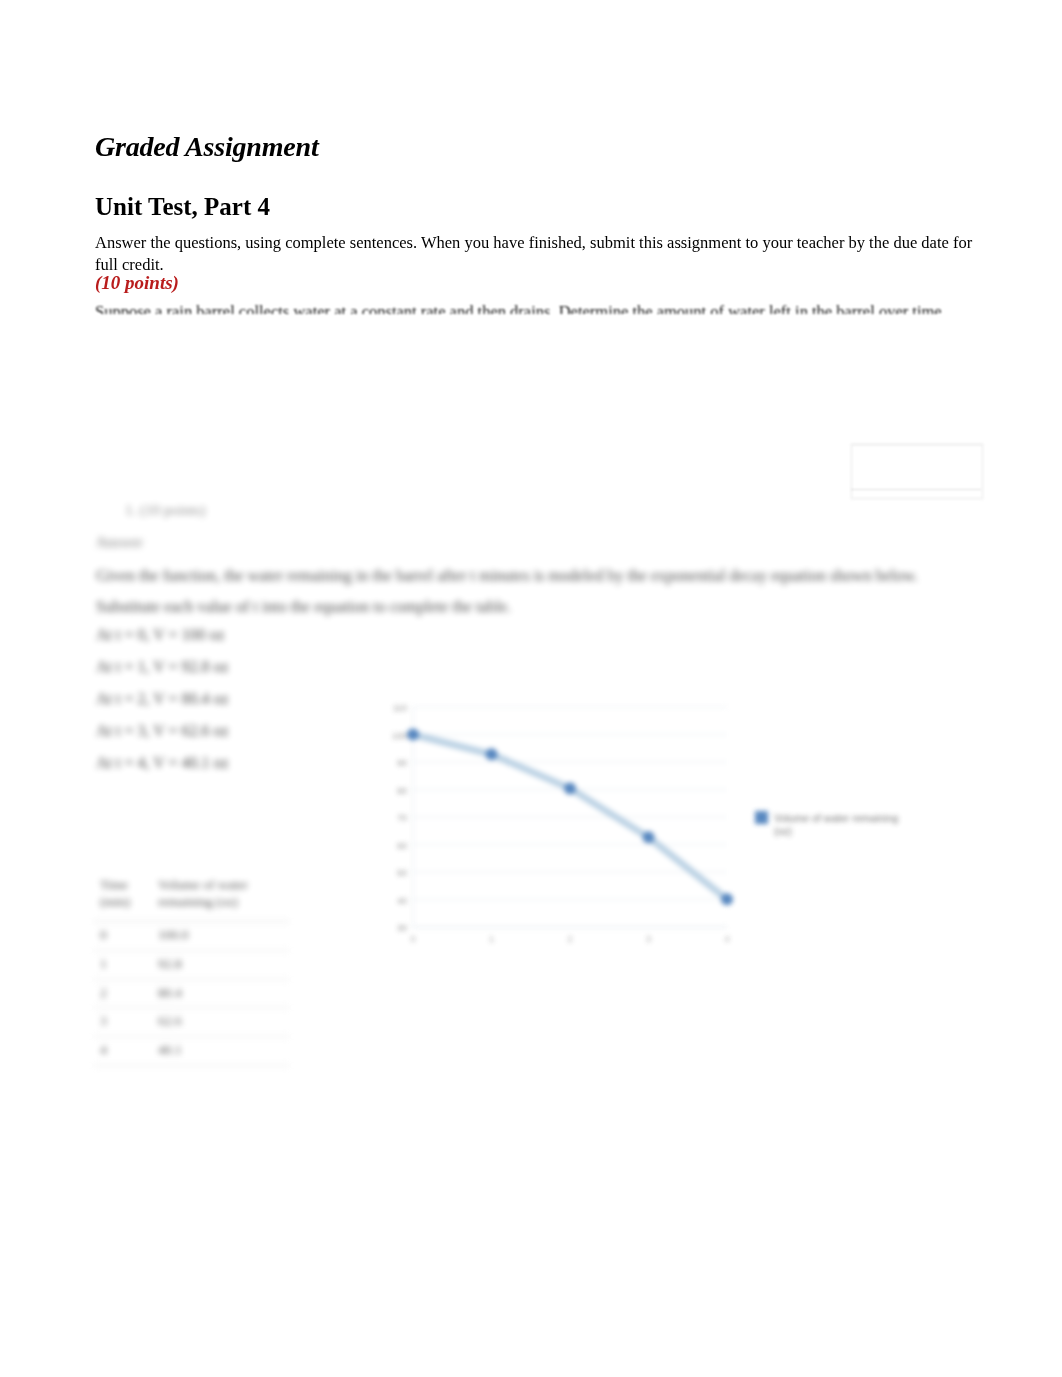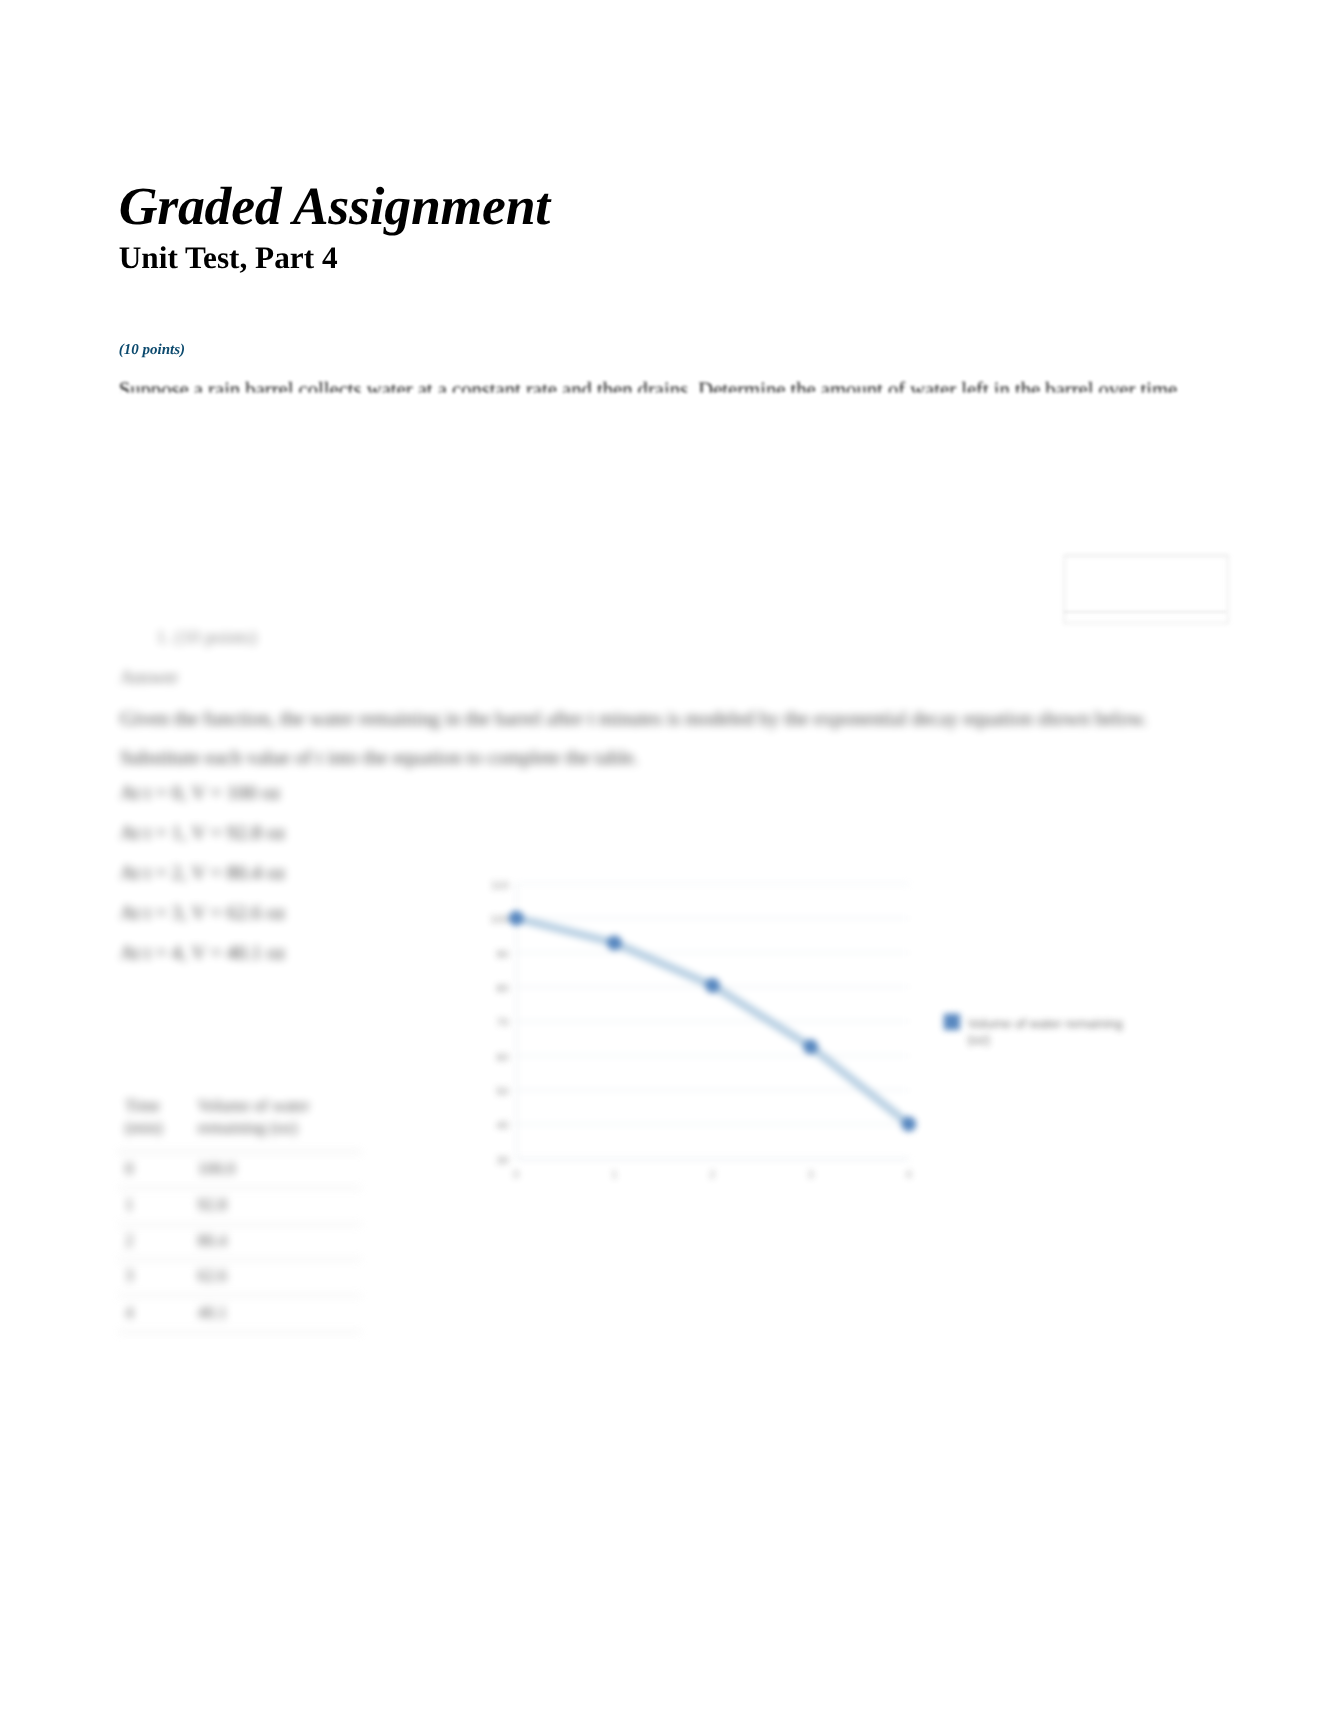--- a/index.html
+++ b/index.html
@@ -20,21 +20,21 @@
     position: absolute;
     inset: 0;
     background: #ffffff;
   }
 
   
   .doc-title {
     position: absolute;
     left: 95px;
     top: 113px;
-    font-size: 43px;
+    font-size: 28px;
     font-style: italic;
     font-weight: bold;
     letter-spacing: -0.2px;
     line-height: 1.1;
     white-space: nowrap;
   }
   .doc-subtitle {
     position: absolute;
     left: 95px;
     top: 172px;
@@ -48,24 +48,24 @@
     left: 95px;
     top: 215px;
     width: 880px;
     font-size: 16.5px;
     line-height: 1.35;
   }
   .points {
     position: absolute;
     left: 95px;
     top: 272px;
-    font-size: 12px;
+    font-size: 19px;
     font-style: italic;
     font-weight: bold;
-    color: #0c4a6e;
+    color: #b91c1c;
   }
 
   
   .clip-line {
     position: absolute;
     left: 95px;
     top: 302px;
     width: 880px;
     height: 12px;
     font-size: 16.5px;
@@ -179,20 +179,21 @@
 </style>
 </head>
 <body>
 
 <div class="page">
 
   <h1 class="doc-title">Graded Assignment</h1>
 
   <h2 class="doc-subtitle">Unit Test, Part 4</h2>
 
+  <p class="instructions">Answer the questions, using complete sentences. When you have finished, submit this assignment to your teacher by the due date for full credit.</p>
 
   <div class="points">(10 points)</div>
 
   <div class="clip-line">Suppose a rain barrel collects water at a constant rate and then drains. Determine the amount of water left in the barrel over time.</div>
 
   <div class="ghost-box"></div>
   <div class="ghost-box-rule"></div>
 
   <div class="q-label">1. (10 points)</div>
 

